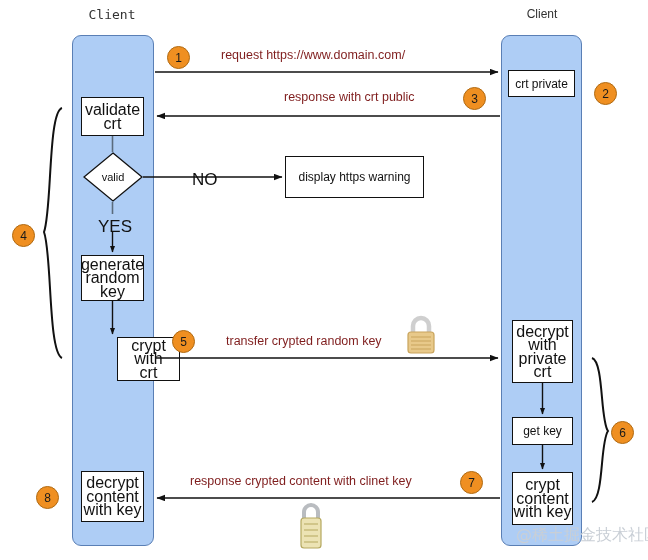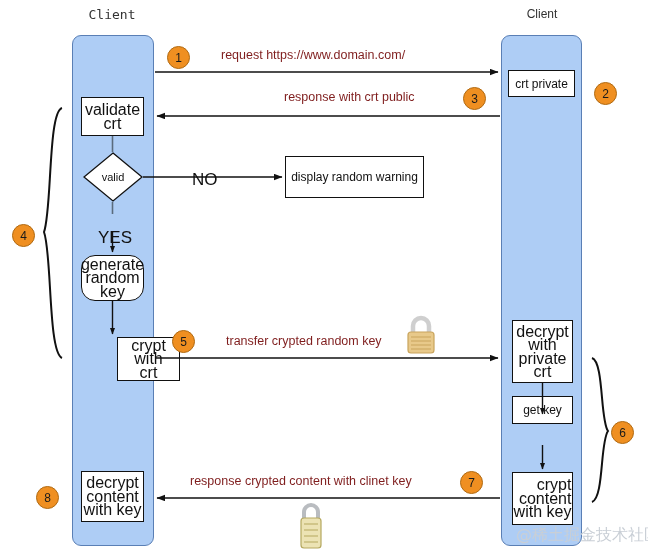--- a/index.html
+++ b/index.html
@@ -40,45 +40,45 @@
 <div id="stage">
 
   <div class="lane-title" style="left:62px;top:7px;width:100px;">Client</div>
   <div class="lane-title sans" style="left:492px;top:7px;width:100px;">Client</div>
 
   <div class="lane" style="left:72px;top:35px;width:82px;height:511px;"></div>
   <div class="lane" style="left:501px;top:35px;width:81px;height:511px;"></div>
 
   <div class="pbox" style="left:81px;top:97px;width:63px;height:39px;">validate<br>crt</div>
 
-  <div class="pbox" style="left:81px;top:255px;width:63px;height:46px;border-radius:14px;">generate<br>random<br>key</div>
+  <div class="pbox" style="left:81px;top:255px;width:63px;height:46px;">generate<br>random<br>key</div>
 
   <div class="pbox" style="left:81px;top:337px;width:63px;height:44px;margin-left:36px;">crypt with<br>crt</div>
 
   <div class="pbox" style="left:81px;top:471px;width:63px;height:51px;">decrypt<br>content<br>with key</div>
 
   <div class="diamond" style="left:83px;top:152px;width:60px;height:50px;">
     <svg width="60" height="50" viewBox="0 0 60 50">
       <polygon points="30,1 59,25 30,49 1,25" fill="#ffffff" stroke="#111" stroke-width="1.3"></polygon>
     </svg>
     <span class="dlabel">valid</span>
   </div>
 
-  <div class="small" style="left:98px;top:228px;">YES</div>
+  <div class="small" style="left:98px;top:217px;">YES</div>
   <div class="small" style="left:192px;top:170px;">NO</div>
 
-  <div class="pbox p12" style="left:285px;top:156px;width:139px;height:42px;">display random warning</div>
+  <div class="pbox p12" style="left:285px;top:156px;width:139px;height:42px;">display https warning</div>
 
   <div class="pbox p12" style="left:508px;top:70px;width:67px;height:27px;">crt private</div>
 
   <div class="pbox" style="left:512px;top:320px;width:61px;height:63px;">decrypt<br>with<br>private<br>crt</div>
 
-  <div class="pbox p12" style="left:512px;top:396px;width:61px;height:28px;">get key</div>
+  <div class="pbox p12" style="left:512px;top:417px;width:61px;height:28px;">get key</div>
 
-  <div class="pbox" style="left:512px;top:472px;width:61px;height:53px;text-align:right;">crypt<br>content<br>with key</div>
+  <div class="pbox" style="left:512px;top:472px;width:61px;height:53px;">crypt<br>content<br>with key</div>
 
   <div class="msg" style="left:221px;top:48px;">request https://www.domain.com/</div>
   <div class="msg" style="left:284px;top:90px;">response with crt public</div>
   <div class="msg" style="left:226px;top:334px;">transfer crypted random key</div>
   <div class="msg" style="left:190px;top:474px;">response crypted content with clinet key</div>
 
   <div class="circ" style="left:167px;top:46px;">1</div>
   <div class="circ" style="left:594px;top:82px;">2</div>
   <div class="circ" style="left:463px;top:87px;">3</div>
   <div class="circ" style="left:12px;top:224px;">4</div>

